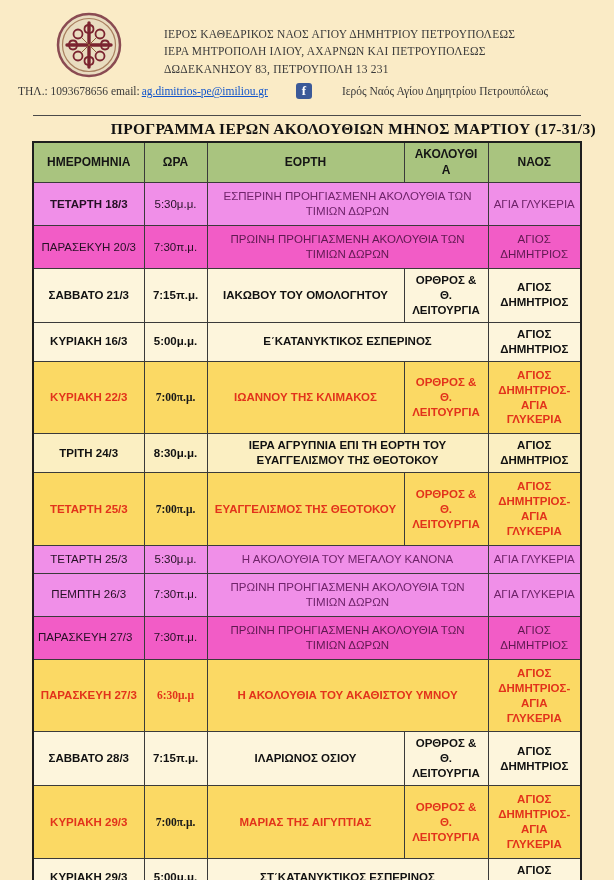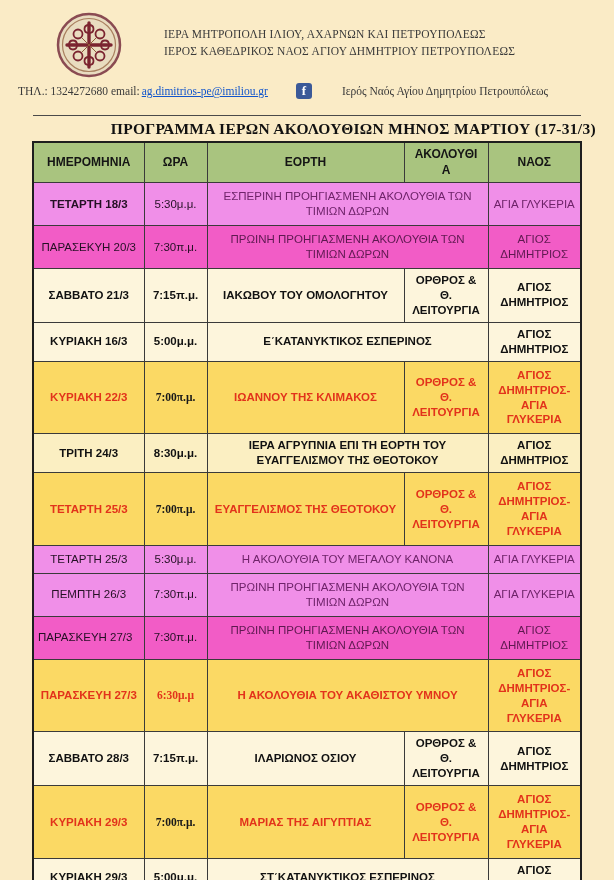--- a/index.html
+++ b/index.html
@@ -80,27 +80,28 @@
         <circle cx="22" cy="22" r="4.5"></circle>
         <circle cx="44" cy="22" r="4.5"></circle>
         <circle cx="22" cy="44" r="4.5"></circle>
         <circle cx="44" cy="44" r="4.5"></circle>
       </g>
       <g stroke="#8f5a3a" stroke-width="1" fill="none">
         <path d="M26 26 L40 40 M40 26 L26 40"></path>
       </g>
     </svg>
     <div class="lh-text">
+      <div>ΙΕΡΟΣ ΚΑΘΕΔΡΙΚΟΣ ΝΑΟΣ ΑΓΙΟΥ ΔΗΜΗΤΡΙΟΥ ΠΕΤΡΟΥΠΟΛΕΩΣ</div>
       <div>ΙΕΡΑ ΜΗΤΡΟΠΟΛΗ ΙΛΙΟΥ, ΑΧΑΡΝΩΝ ΚΑΙ ΠΕΤΡΟΥΠΟΛΕΩΣ</div>
-      <div>ΙΕΡΟΣ ΚΑΘΕΔΡΙΚΟΣ ΝΑΟΣ ΑΓΙΟΥ ΔΗΜΗΤΡΙΟΥ ΠΕΤΡΟΥΠΟΛΕΩΣ</div>
+      <div>ΔΩΔΕΚΑΝΗΣΟΥ 83, ΠΕΤΡΟΥΠΟΛΗ 13 231</div>
     </div>
   </div>
 
   <div class="contact-line">
-    <span>ΤΗΛ.: 1324272680 email:</span>
+    <span>ΤΗΛ.: 1093678656 email:</span>
     <span class="email-link">ag.dimitrios-pe@imiliou.gr</span>
     <span class="fb-badge">f</span>
     <span class="fb-label">Ιερός Ναός Αγίου Δημητρίου Πετρουπόλεως</span>
   </div>
 
   <div class="rule"></div>
   <div class="doc-title">ΠΡΟΓΡΑΜΜΑ ΙΕΡΩΝ ΑΚΟΛΟΥΘΙΩΝ ΜΗΝΟΣ ΜΑΡΤΙΟΥ (17-31/3)</div>
 
   <table class="schedule">
     <colgroup>

